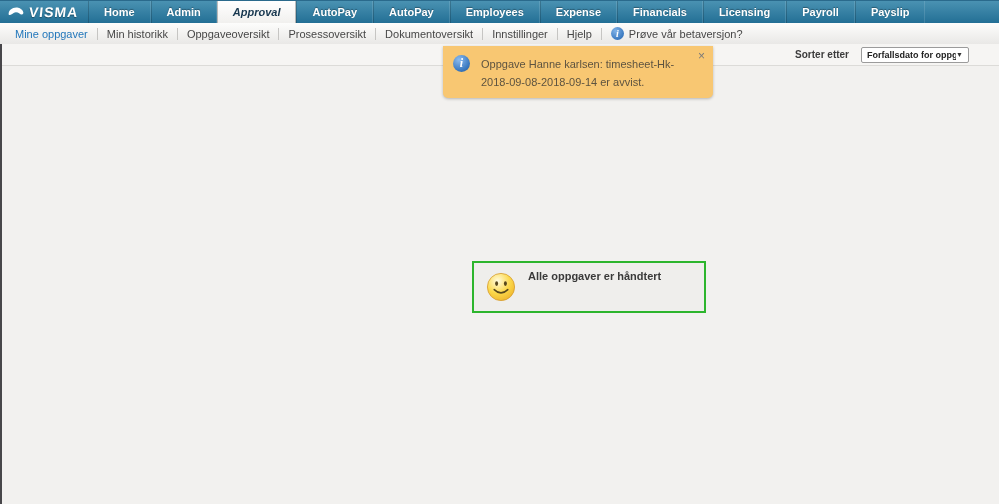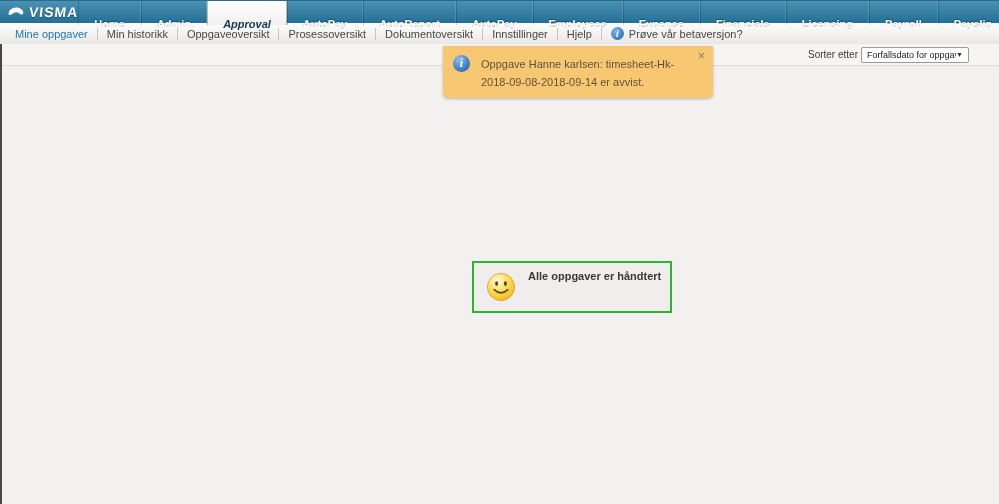--- a/index.html
+++ b/index.html
@@ -34,21 +34,21 @@
     letter-spacing: 1px;
     transform: skewX(-6deg);
     text-shadow: 0 1px 1px rgba(0,0,0,0.35);
   }
   .tabs { display: flex; align-items: stretch; }
   .tab {
     color: #ffffff;
     font-size: 11px;
     font-weight: bold;
     line-height: 22px;
-    padding: 12px 15px;
+    padding: 0 15px;
     text-shadow: 0 -1px 1px rgba(0,0,0,0.35);
     border-left: 1px solid rgba(0,0,0,0.18);
     border-right: 1px solid rgba(255,255,255,0.12);
     cursor: pointer;
     white-space: nowrap;
   }
   .tab.active {
     background: linear-gradient(#ffffff, #f1f0ee);
     color: #17374f;
     text-shadow: none;
@@ -110,21 +110,22 @@
     background: #f2f1ef;
   }
   .header-strip {
     height: 22px;
     background: #f6f5f3;
     border-bottom: 1px solid #dcdbd8;
     display: flex;
     align-items: center;
     justify-content: flex-end;
     padding-right: 30px;
-    gap: 3px;
+    gap: 12px;
+    font-weight: bold;
   }
   .sort-label { font-size: 10px; color: #3c3c3c; }
   .sort-dropdown {
     width: 108px;
     height: 16px;
     background: #ffffff;
     border: 1px solid #9b9b9b;
     border-radius: 2px;
     display: flex;
     align-items: center;
@@ -173,21 +174,21 @@
     color: #7a7a7a;
     cursor: pointer;
     line-height: 12px;
   }
 
   
   .empty-state {
     position: absolute;
     left: 470px;
     top: 217px; 
-    width: 200px;
+    width: 234px;
     min-height: 52px;
     background: #efeeec;
     border: 2px solid #2db52d;
     display: flex;
     align-items: flex-start;
     padding: 7px 10px 8px 12px;
     gap: 12px;
   }
   .smiley { width: 30px; height: 30px; flex: 0 0 auto; margin-top: 2px; }
   .empty-state .title {
@@ -212,21 +213,20 @@
     <svg class="logo-swirl" viewBox="0 0 24 18" aria-hidden="true">
       <path d="M1 12 C0 5 8 0.5 14.5 2.2 C21 4 23.5 10 20.5 11.6 C17.5 13.2 15.5 8.6 11 8.8 C6.5 9 4.5 14.5 1 12 Z" fill="#ffffff"></path>
     </svg>
     <span class="logo-text">VISMA</span>
   </div>
   <div class="tabs">
     <div class="tab">Home</div>
     <div class="tab">Admin</div>
     <div class="tab active">Approval</div>
     <div class="tab">AutoPay</div>
-    <div class="tab">AutoReport</div>
     <div class="tab">AutoPay</div>
     <div class="tab">Employees</div>
     <div class="tab">Expense</div>
     <div class="tab">Financials</div>
     <div class="tab">Licensing</div>
     <div class="tab">Payroll</div>
     <div class="tab">Payslip</div>
 
   </div>
 </div>

